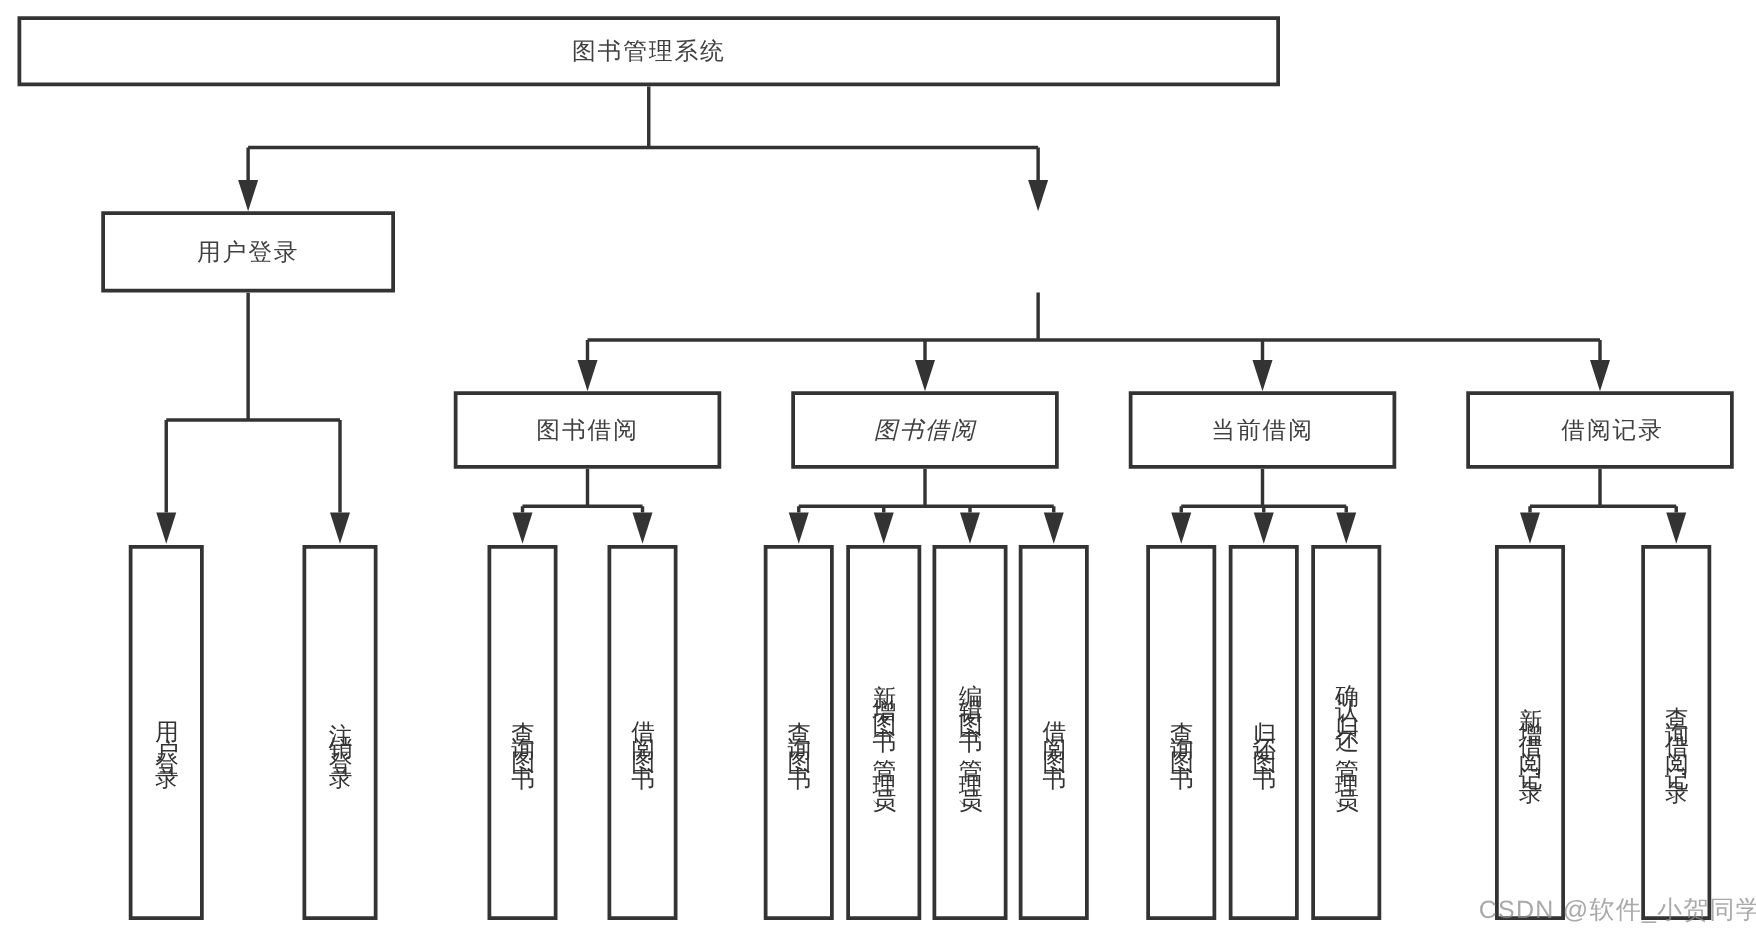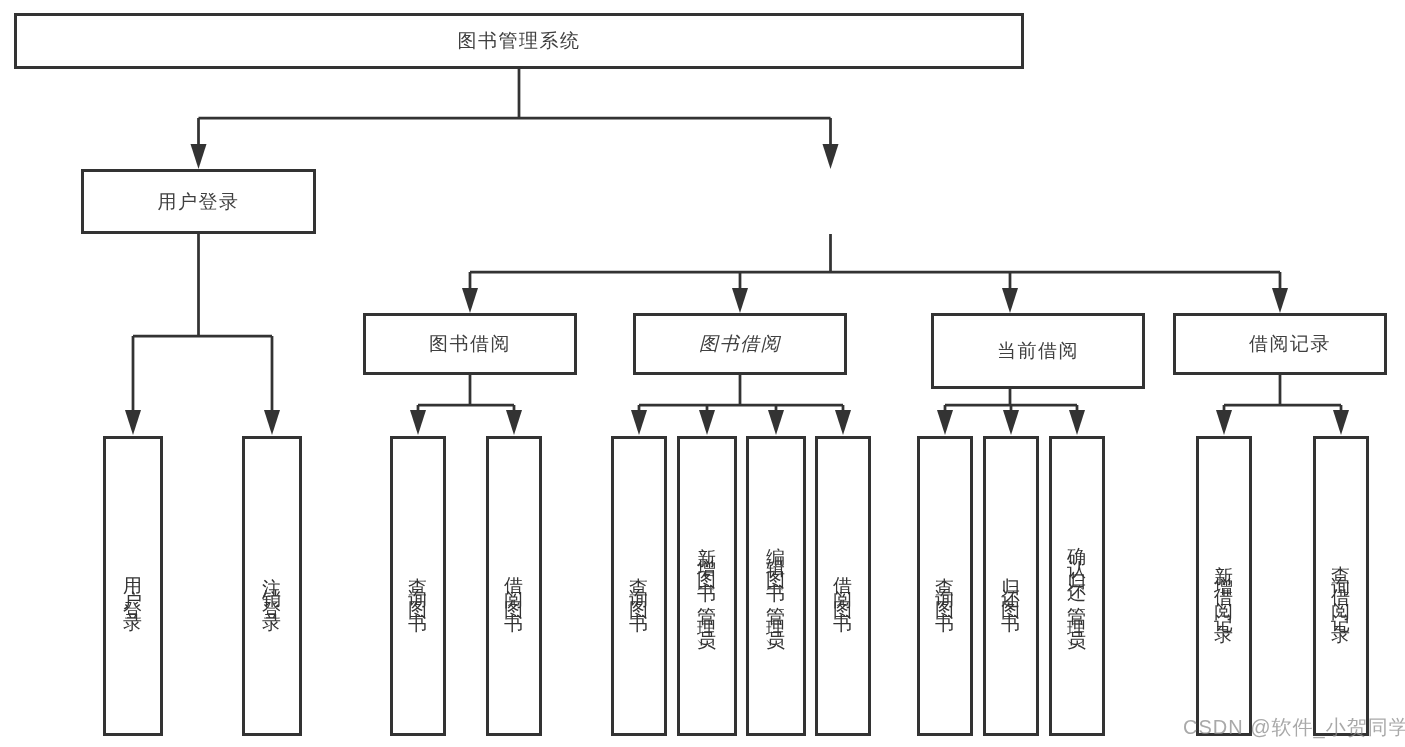--- a/index.html
+++ b/index.html
@@ -119,21 +119,21 @@
   <div class="box" style="left:81px; top:169px; width:235px; height:65px;">
     <span>用户登录</span>
   </div>
 
   <div class="box" style="left:363px; top:313px; width:214px; height:62px;">
     <span>图书借阅</span>
   </div>
   <div class="box" style="left:633px; top:313px; width:214px; height:62px;font-style:italic;">
     <span>图书借阅</span>
   </div>
-  <div class="box" style="left:903px; top:313px; width:214px; height:76px;margin-left:28px;">
+  <div class="box" style="left:903px; top:313px; width:214px; height:62px;">
     <span>当前借阅</span>
   </div>
   <div class="box" style="left:1173px; top:313px; width:214px; height:62px;padding-left:20px;">
     <span>借阅记录</span>
   </div>
 
   <div class="vbox" style="left:103px; width:60px;">
     <span class="vlabel">用户登录</span>
   </div>
   <div class="vbox" style="left:242px; width:60px;">

